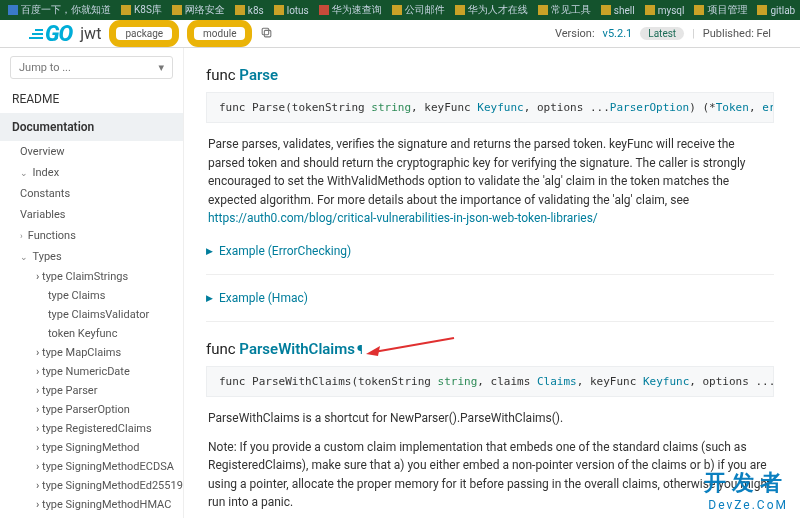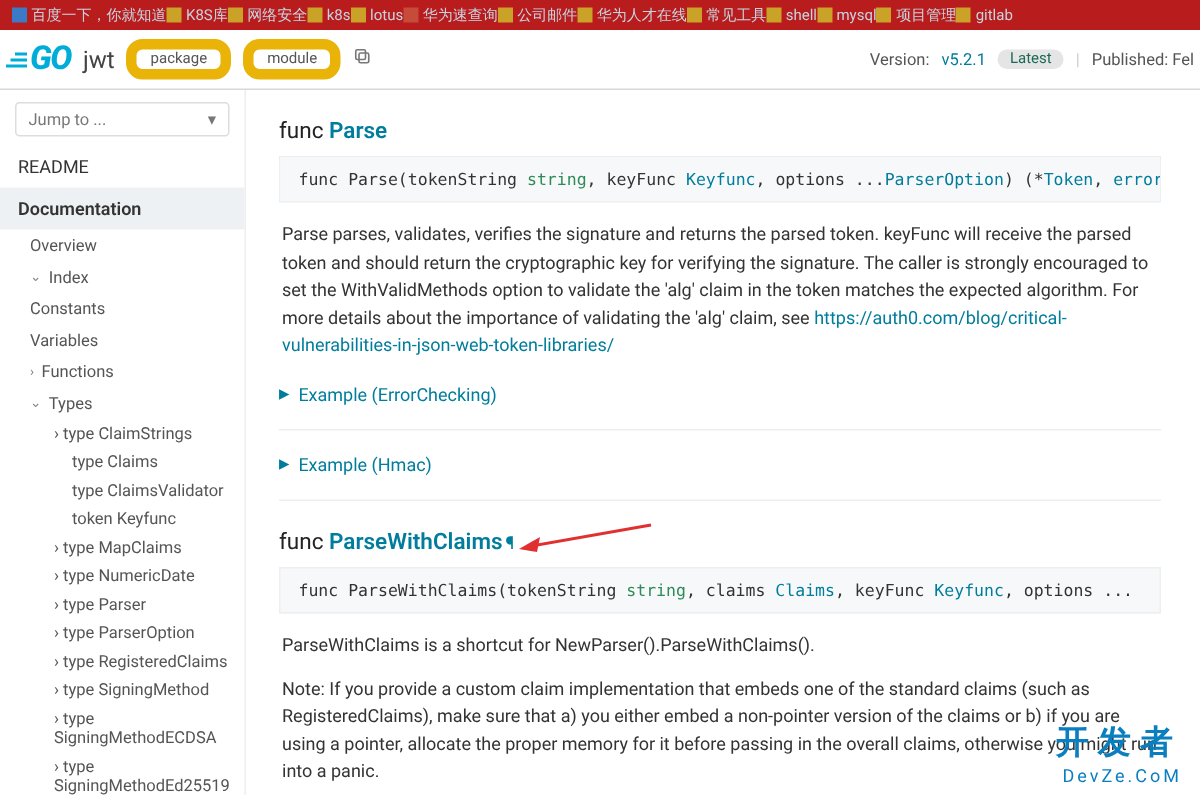--- a/index.html
+++ b/index.html
@@ -1,46 +1,46 @@
 <!DOCTYPE html>
 <html><head>
 <meta charset="utf-8">
 <style>
   * { margin: 0; padding: 0; box-sizing: border-box; }
   body { font-family: -apple-system, BlinkMacSystemFont, "Segoe UI", Roboto, Arial, sans-serif; font-size: 13px; color: #333; background: #fff; }
 
   
-  .browser-top { background: #b91c1c; height: 20px; display: flex; align-items: center; padding: 0 8px; gap: 0; }
+  .browser-top { background: #14532d; height: 20px; display: flex; align-items: center; padding: 0 8px; gap: 10px; }
   .bookmark { color: #c6d4e1; font-size: 10px; display: flex; align-items: center; gap: 3px; white-space: nowrap; }
   .bm-icon { width: 10px; height: 10px; background: #4a6a8a; display: inline-block; }
   .bm-icon.y { background: #c9a227; }
   .bm-icon.r { background: #c74b3a; }
   .bm-icon.b { background: #3a7ac7; }
 
   
-  .topbar { display: flex; align-items: center; height: 40px; padding: 0 4px; border-bottom: 1px solid #d8d8d8; }
+  .topbar { display: flex; align-items: center; height: 28px; padding: 0 29px; border-bottom: 1px solid #d8d8d8; }
   .go-logo { display: flex; align-items: center; }
   .go-text { color: #00ADD8; font-weight: 800; font-size: 22px; font-style: italic; letter-spacing: -1px; }
   .go-lines { width: 14px; margin-right: 2px; }
   .go-lines span { display:block; height:2px; background:#00ADD8; margin:2px 0; }
   .go-lines span:nth-child(1){width:8px; margin-left:6px;}
   .go-lines span:nth-child(2){width:11px; margin-left:3px;}
   .go-lines span:nth-child(3){width:14px;}
   .pkg-name { font-size: 16px; margin-left: 8px; color: #444; }
   .pill { border: 7px solid #eab308; border-radius: 11px; padding: 1px 9px; font-size: 10px; margin-left: 8px; color: #555; cursor: pointer; }
   .copy-icon svg { width: 13px; height: 13px; margin-left: 8px; }
   .spacer { flex: 1; }
   .top-right { font-size: 11px; color: #555; display: flex; align-items: center; gap: 8px; }
   .ver-link { color: #007d9c; text-align: right; }
   .latest { background: #e5e5e5; color: #1a6b55; border-radius: 8px; padding: 1px 8px; font-size: 10px; cursor:pointer;}
   .pipe { color: #ccc; }
 
   
   .layout { display: flex; height: 470px; }
-  .sidebar { width: 164px; border-right: 1px solid #eee; display:flex; flex-direction:column; }
+  .sidebar { width: 184px; border-right: 1px solid #eee; display:flex; flex-direction:column; }
   .jump { margin: 8px 10px 6px; }
   .jump .box { border:1px solid #ddd; border-radius:3px; padding:4px 8px; display:flex; align-items:center; justify-content:space-between; color:#777; font-size:11px; cursor:pointer;}
   .sb-section { padding: 7px 12px; font-size: 12px; color:#333; cursor:pointer;}
   .sb-section.active { background:#eef1f3; font-weight:600; }
   .sb-list { overflow-y:auto; flex:1; }
   .sb-item { padding: 4px 12px 4px 20px; font-size:11px; color:#555; cursor:pointer; display:flex; align-items:center; gap:5px;}
   .sb-item .chev { font-size:9px; color:#888; }
   .sb-sub { padding-left: 36px; font-size:11px; color:#555; padding-top:3px; padding-bottom:3px; cursor:pointer;}
   .sb-sub2 { padding-left: 48px; }
 

